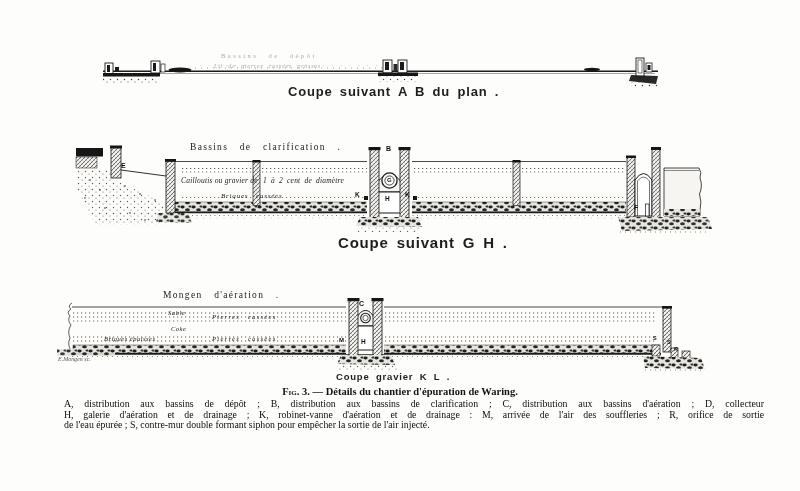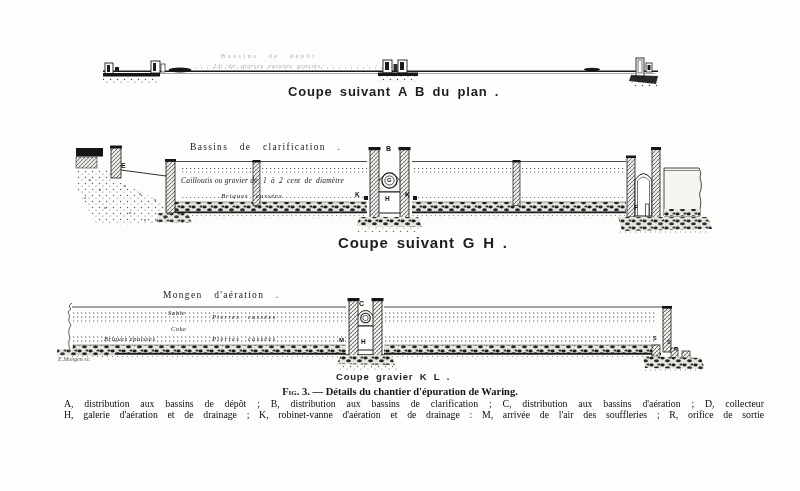--- a/index.html
+++ b/index.html
@@ -252,15 +252,16 @@
   <span class="it" style="left:58px;top:356px;font-size:6px;color:#555555">E.Mongen sc.</span>
   <span class="caption" style="left:336px;top:372px;font-size:9.5px;letter-spacing:0.8px;word-spacing:3px">Coupe gravier K L .</span>
 
   <div class="figcap">
     <span class="smallcaps">Fig. 3.</span><span> — Détails du chantier d'épuration de Waring.</span>
   </div>
 
   <div class="legend">
     <div class="legend-line">A, distribution aux bassins de dépôt ; B, distribution aux bassins de clarification ; C, distribution aux bassins d'aération ; D, collecteur</div>
     <div class="legend-line">H, galerie d'aération et de drainage ; K, robinet-vanne d'aération et de drainage : M, arrivée de l'air des souffleries ; R, orifice de sortie</div>
+    <div class="legend-line last">de l'eau épurée ; S, contre-mur double formant siphon pour empêcher la sortie de l'air injecté.</div>
   </div>
 
 </div>
 
 </body></html>

